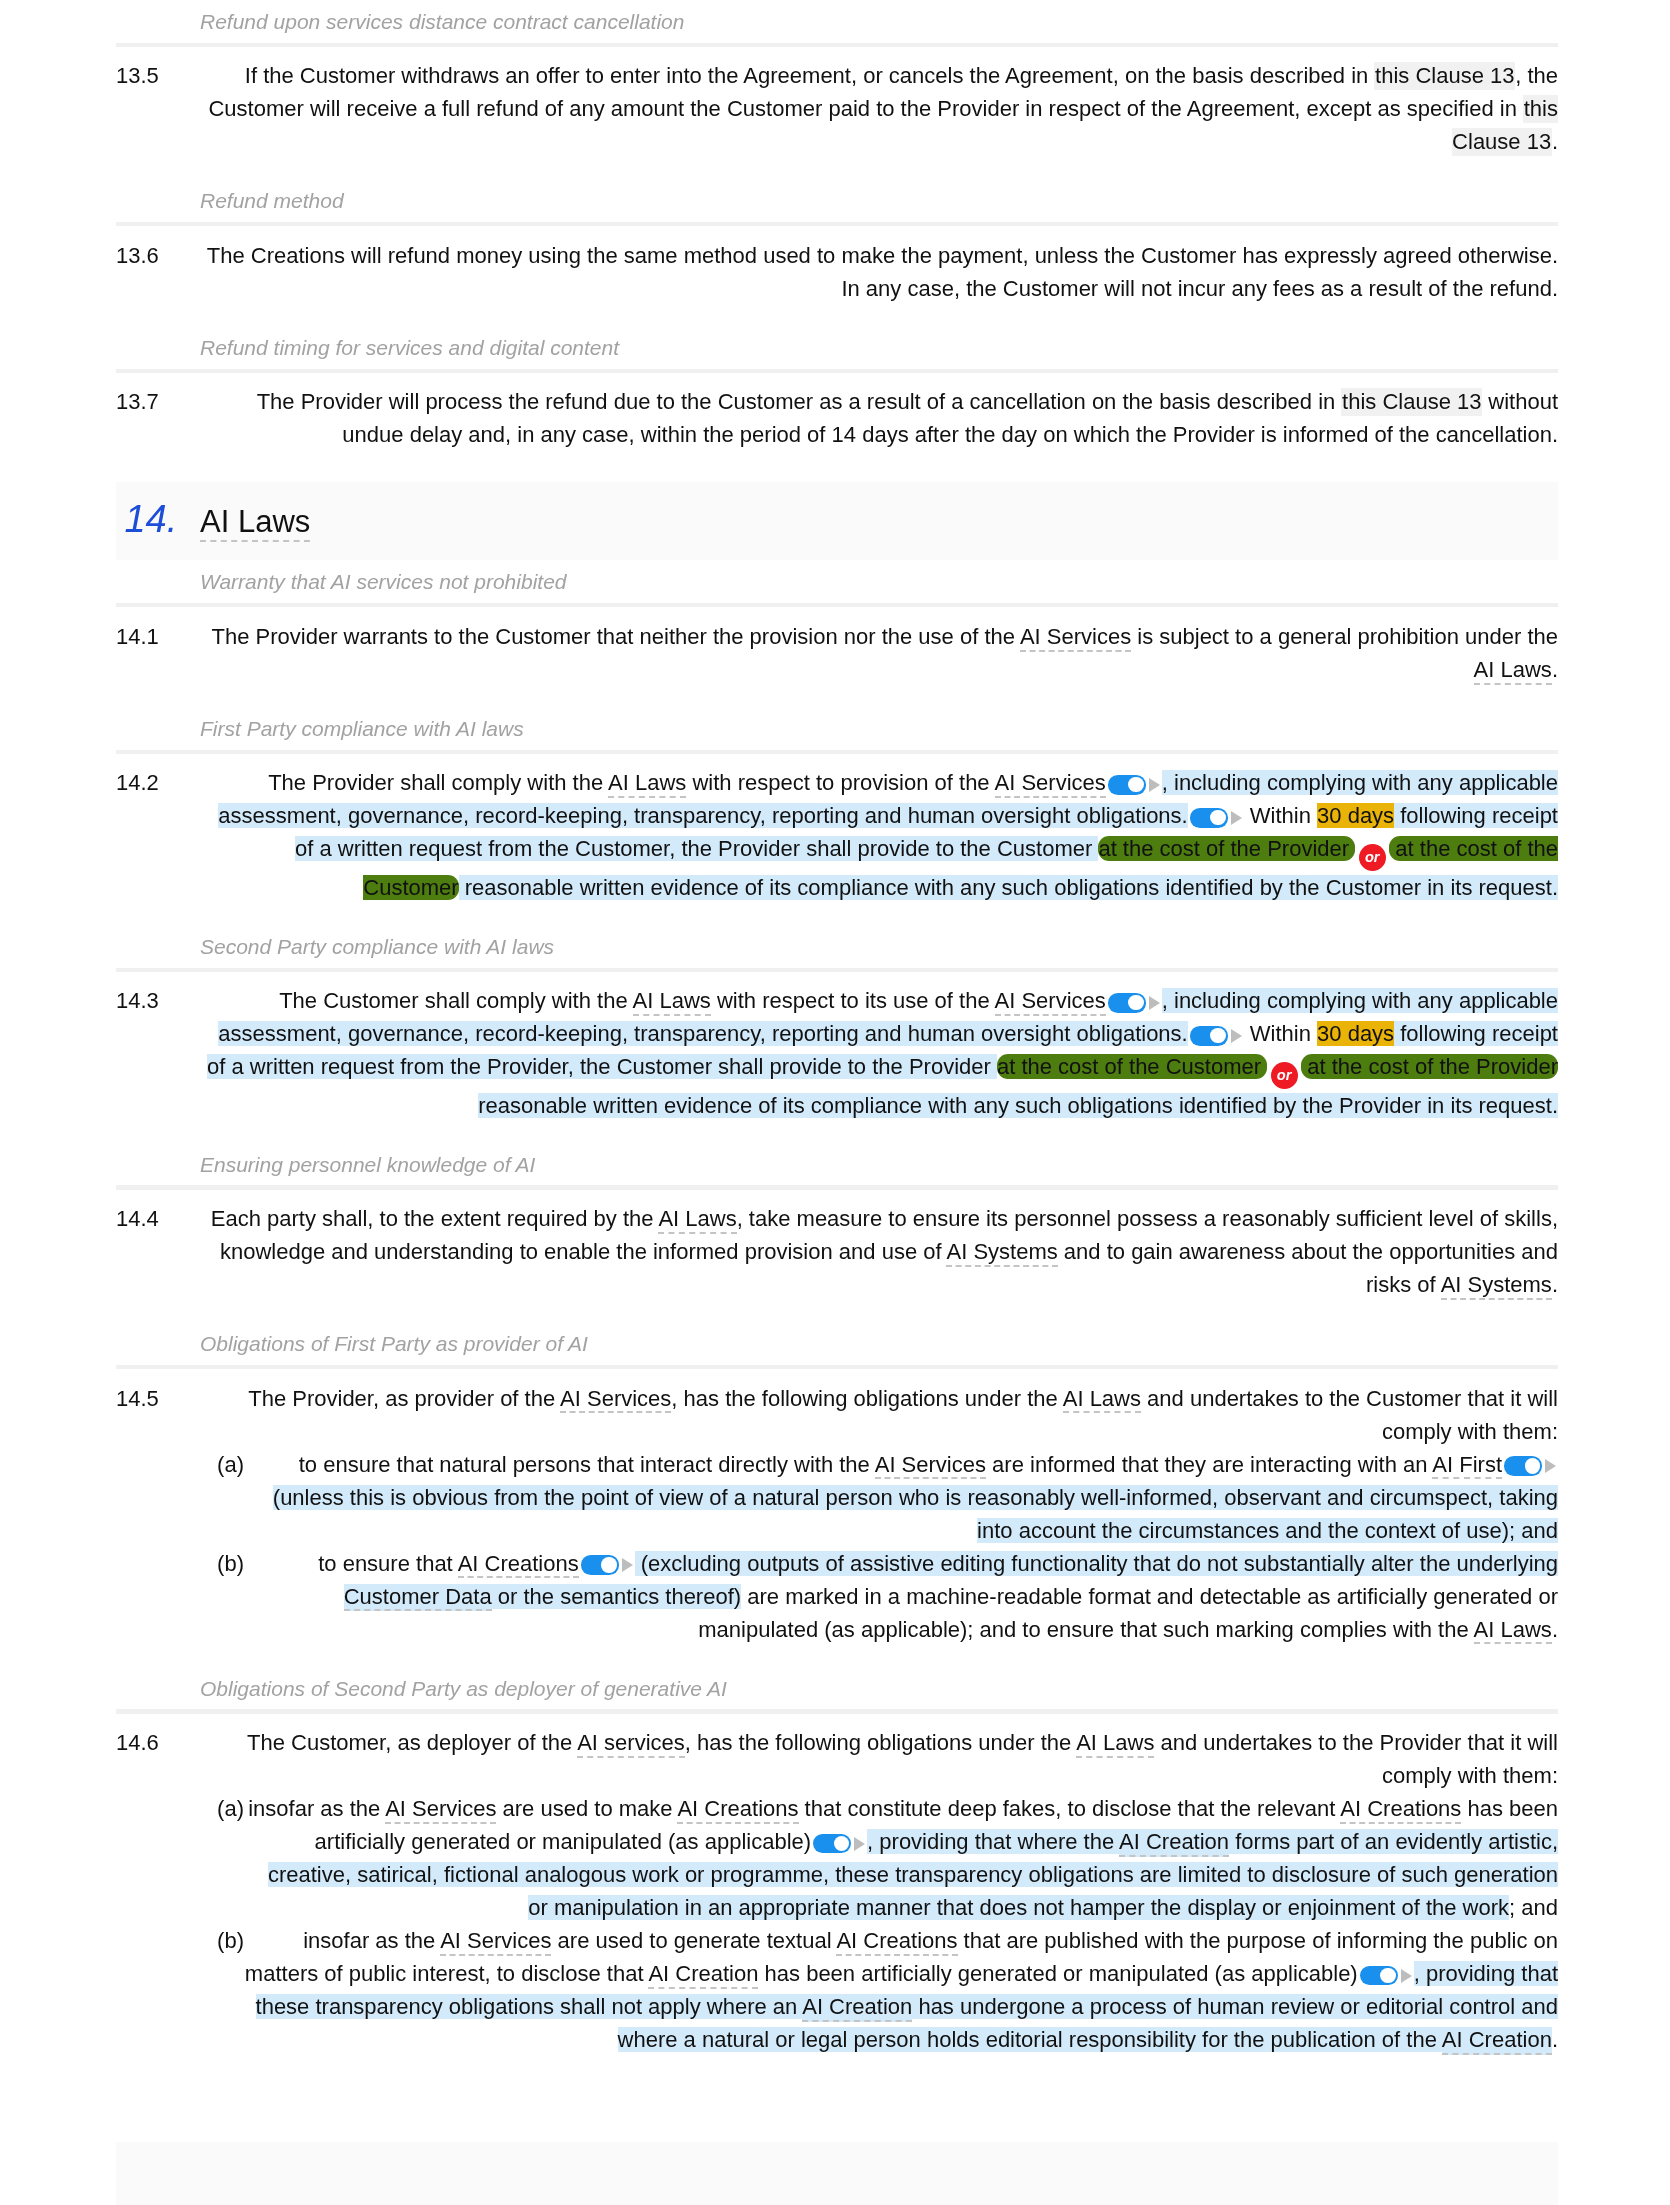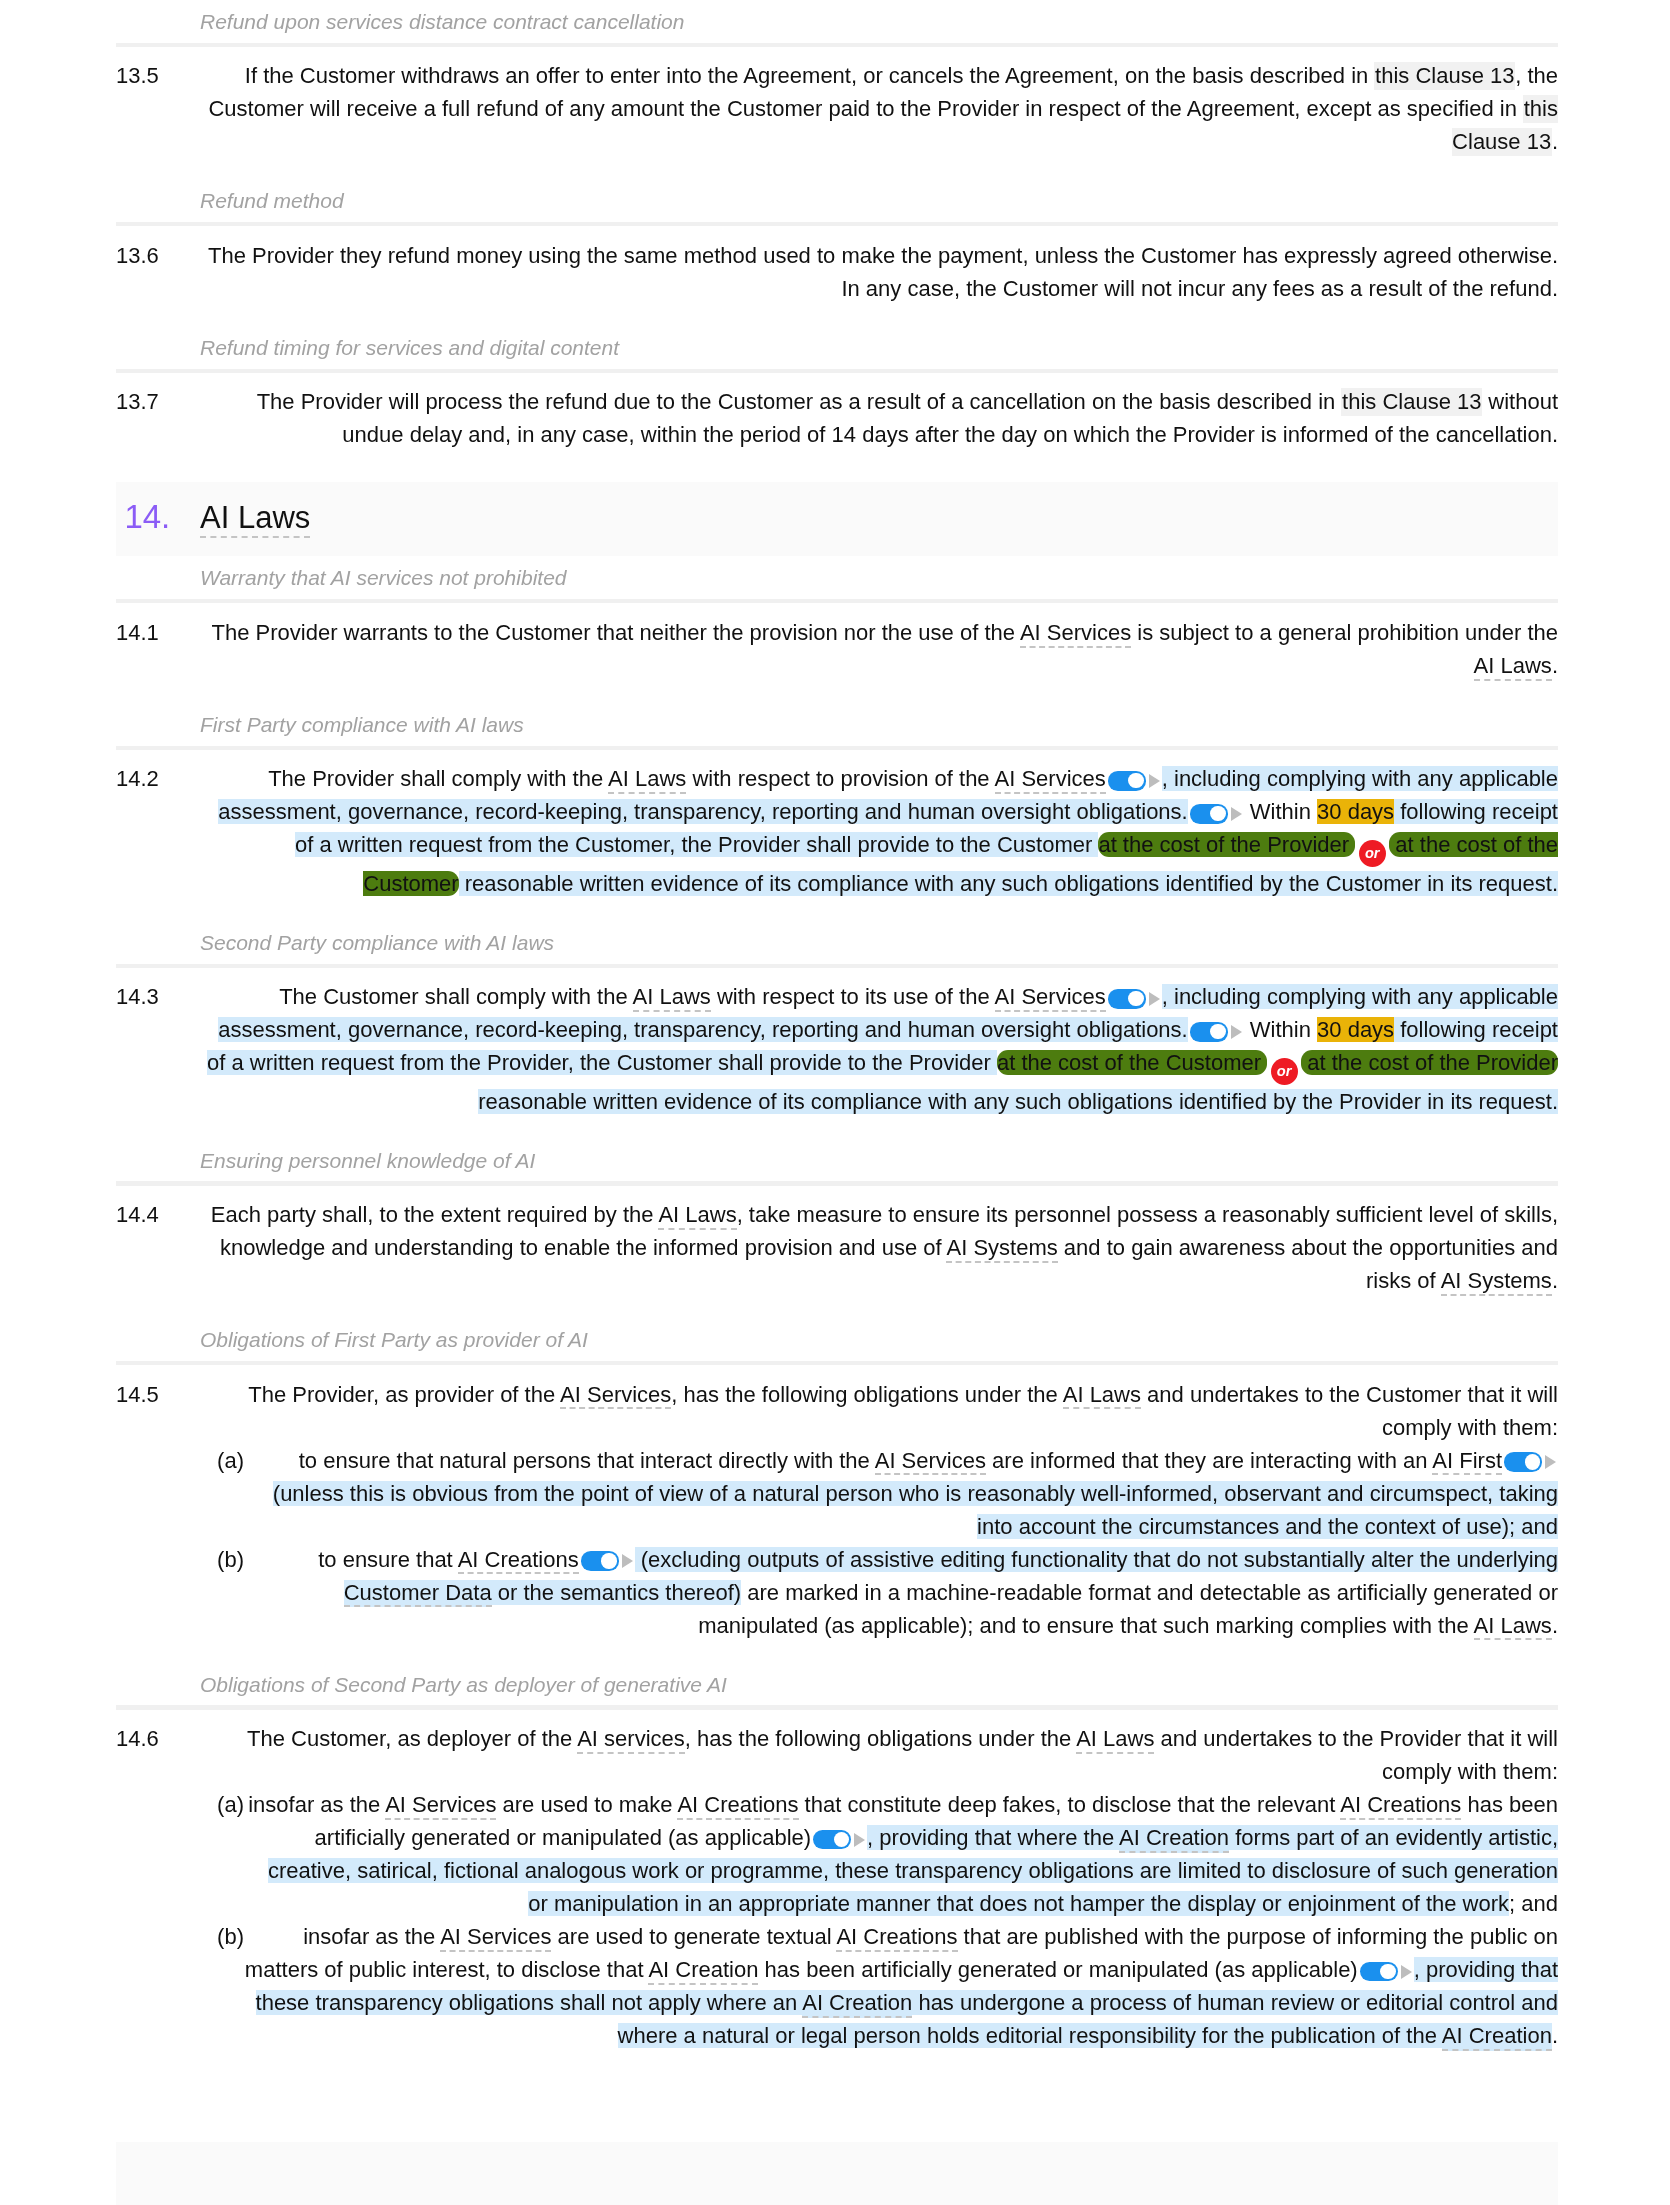--- a/index.html
+++ b/index.html
@@ -78,24 +78,25 @@
     width: 100%;
     box-sizing: border-box;
     padding: 15.4px 0 18px 0;
     margin: 31px 0 0 0;
     display: flex;
     align-items: baseline;
   }
   .section-num {
     width: 84px;
     flex: 0 0 84px;
-    font-size: 33px;
-    color: #8b5cf6;
+    font-size: 38px;
+    color: #1d4ed8;
     padding-left: 8.4px;
     box-sizing: border-box;
+    font-style: italic;
   }
   .section-title {
     font-size: 31px;
     color: #111;
   }
 
   
   .sublist {
     margin: 0;
     padding: 0;
@@ -205,21 +206,21 @@
         <div class="clause-num">13.5</div>
         <div class="clause-body">
           <div><span>If the Customer withdraws an offer to enter into the Agreement, or cancels the Agreement, on the basis described in </span><span class="xref">this Clause 13</span><span>, the Customer will receive a full refund of any amount the Customer paid to the Provider in respect of the Agreement, except as specified in </span><span class="xref">this Clause 13</span><span>.</span></div>
         </div>
       </div>
       <div class="subhead">Refund method</div>
       <div class="subhead-rule"></div>
       <div class="clause">
         <div class="clause-num">13.6</div>
         <div class="clause-body">
-          <div><span>The Provider they refund money using the same method used to make the payment, unless the Customer has expressly agreed otherwise. In any case, the Customer will not incur any fees as a result of the refund.</span></div>
+          <div><span>The Creations will refund money using the same method used to make the payment, unless the Customer has expressly agreed otherwise. In any case, the Customer will not incur any fees as a result of the refund.</span></div>
         </div>
       </div>
       <div class="subhead">Refund timing for services and digital content</div>
       <div class="subhead-rule"></div>
       <div class="clause">
         <div class="clause-num">13.7</div>
         <div class="clause-body">
           <div><span>The Provider will process the refund due to the Customer as a result of a cancellation on the basis described in </span><span class="xref">this Clause 13</span><span> without undue delay and, in any case, within the period of 14 days after the day on which the Provider is informed of the cancellation.</span></div>
         </div>
       </div>

